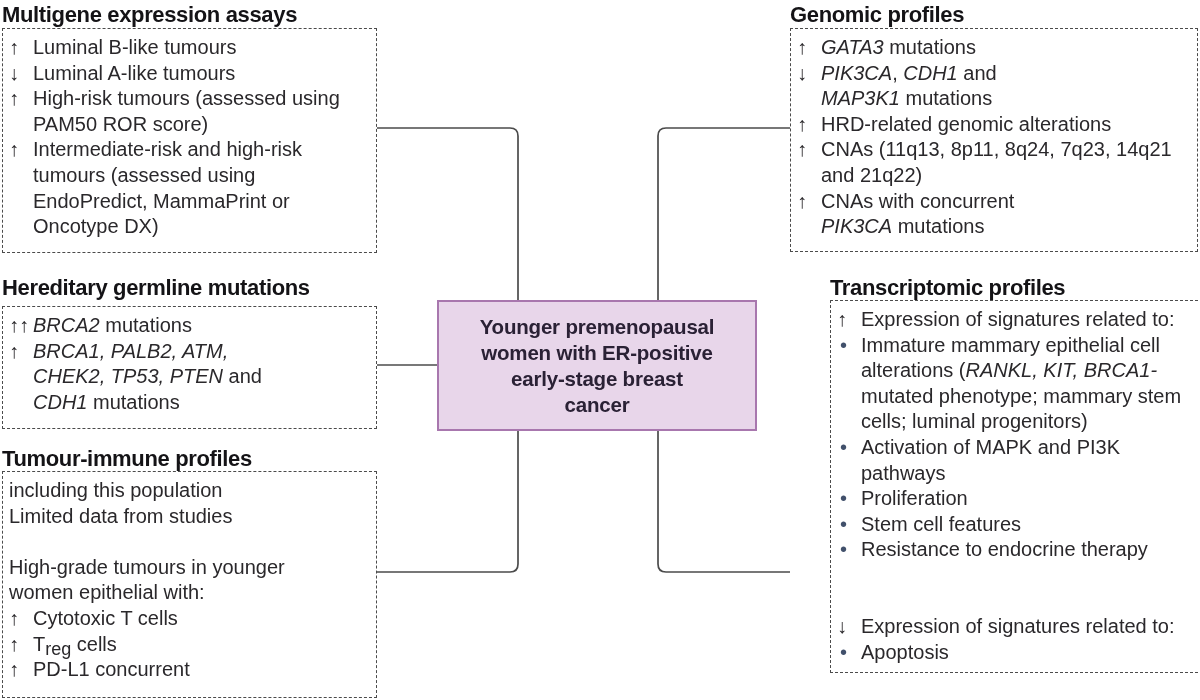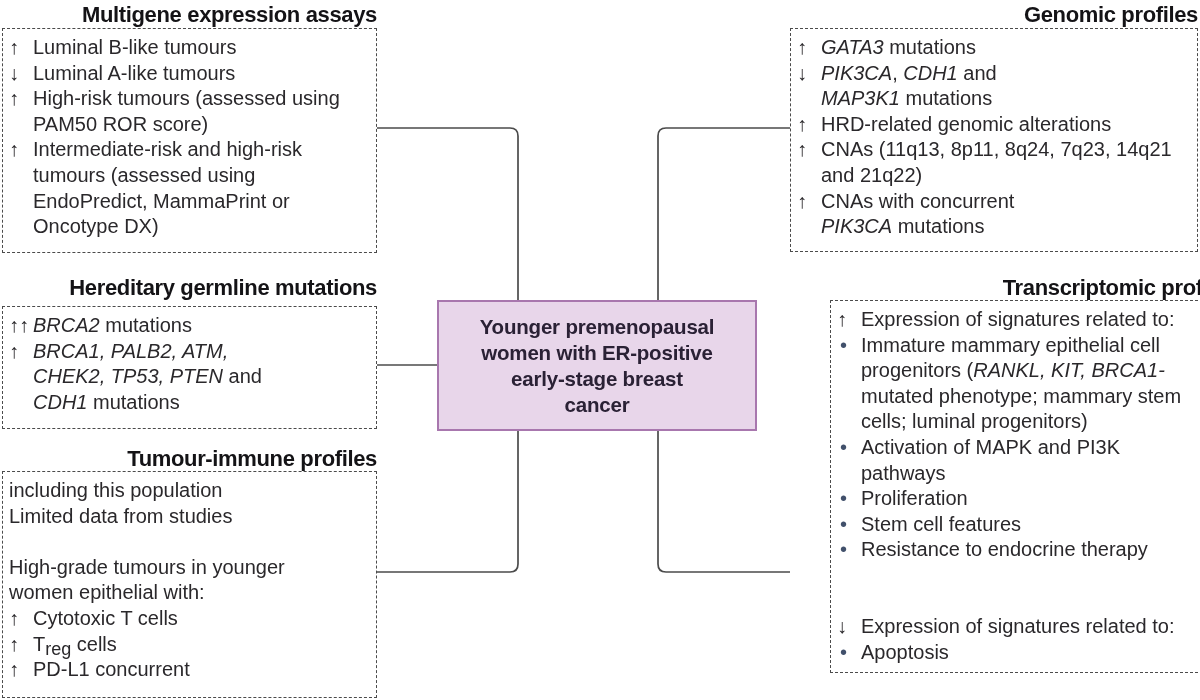--- a/index.html
+++ b/index.html
@@ -7,21 +7,21 @@
     position:relative;width:1200px;height:700px;overflow:hidden;
     background:var(--background,#fff);
     font-family:"Liberation Sans","DejaVu Sans",sans-serif;
     color:var(--text,#2a282b);
   }
   .wires{position:absolute;left:0;top:0;color:var(--line,#4b4b4b);}
   .wires path{fill:none;stroke:currentColor;stroke-width:1.7;}
   .panel{position:absolute;}
   .panel h2{
     margin:0;font-size:22px;line-height:24px;font-weight:bold;
-    letter-spacing:-0.35px;color:var(--heading,#141316);white-space:nowrap;text-align:right;
+    letter-spacing:-0.35px;color:var(--heading,#141316);white-space:nowrap;
   }
   .dashed-box{
     border:1.6px dashed var(--line,#4b4b4b);
     padding:6px 4px 4px 6px;box-sizing:border-box;margin-top:1px;
     background:transparent;
   }
   #p-hereditary .dashed-box{margin-top:6px;}
   #p-immune .dashed-box{margin-top:0;}
   #p-transcriptomic .dashed-box{margin-top:0;}
   #p-multigene{left:2px;top:3px;width:375px;}
@@ -123,21 +123,21 @@
         </div>
     </div>
   </section>
 
   <section class="panel" id="p-transcriptomic">
     <h2>Transcriptomic profiles</h2>
     <div class="dashed-box">
       <div class="box-body">
           <div class="line"><span class="pre">↑</span><span class="txt"><span>Expression of signatures related to:</span></span></div>
           <div class="line"><span class="pre bullet">•</span><span class="txt"><span>Immature mammary epithelial cell</span></span></div>
-          <div class="line"><span class="pre"></span><span class="txt"><span>progenitors (</span><span class="it">RANKL, KIT, BRCA1-</span></span></div>
+          <div class="line"><span class="pre"></span><span class="txt"><span>alterations (</span><span class="it">RANKL, KIT, BRCA1-</span></span></div>
           <div class="line"><span class="pre"></span><span class="txt"><span>mutated phenotype; mammary stem</span></span></div>
           <div class="line"><span class="pre"></span><span class="txt"><span>cells; luminal progenitors)</span></span></div>
           <div class="line"><span class="pre bullet">•</span><span class="txt"><span>Activation of MAPK and PI3K</span></span></div>
           <div class="line"><span class="pre"></span><span class="txt"><span>pathways</span></span></div>
           <div class="line"><span class="pre bullet">•</span><span class="txt"><span>Proliferation</span></span></div>
           <div class="line"><span class="pre bullet">•</span><span class="txt"><span>Stem cell features</span></span></div>
           <div class="line"><span class="pre bullet">•</span><span class="txt"><span>Resistance to endocrine therapy</span></span></div>
           <div class="line"><span class="txt">&nbsp;</span></div>
           <div class="line"><span class="txt">&nbsp;</span></div>
           <div class="line"><span class="pre">↓</span><span class="txt"><span>Expression of signatures related to:</span></span></div>

